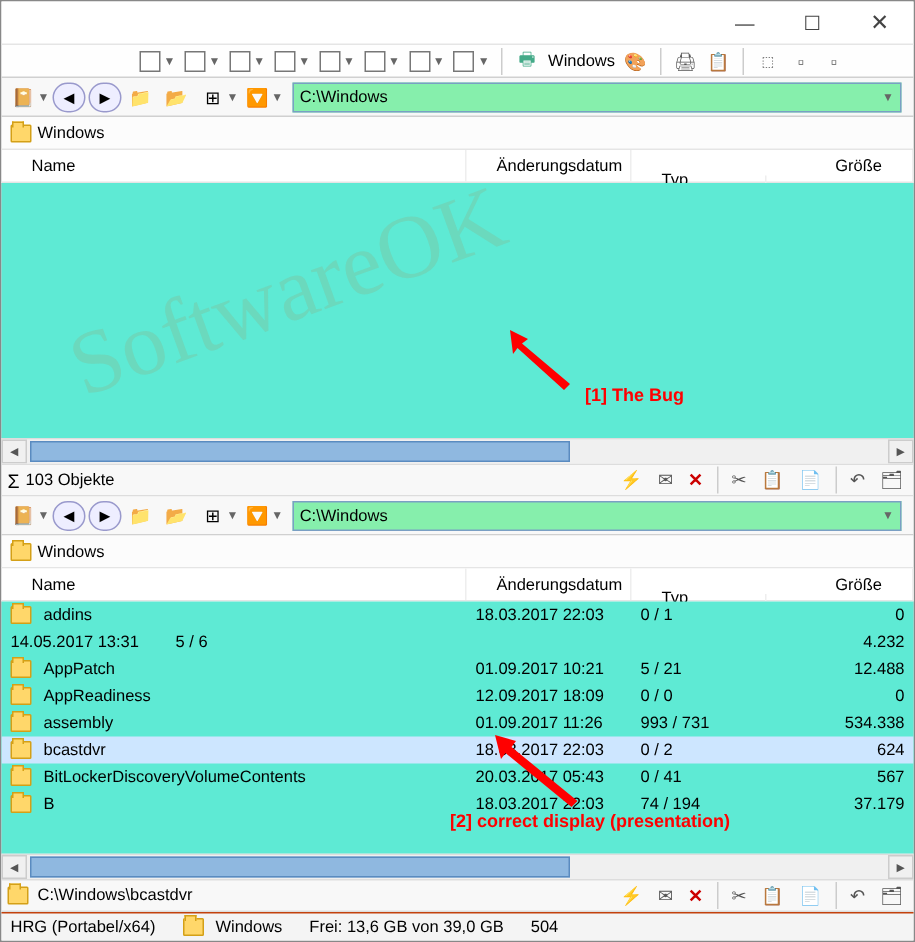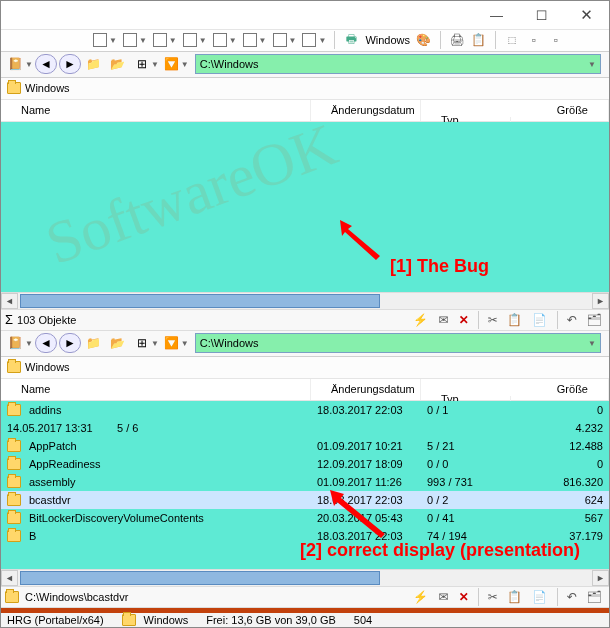--- a/index.html
+++ b/index.html
@@ -98,24 +98,24 @@
     height:18px; display:flex; align-items:center; font-size:11px;
   }
   .row.sel{background:#cde6ff;}
   .row .c{padding:0 6px;}
   .row .c.name{width:310px;display:flex;align-items:center;gap:4px;}
   .row .c.date{width:110px;}
   .row .c.typ{width:90px;}
   .row .c.size{flex:1;text-align:right;}
   .bottom-status{
     height:22px;display:flex;align-items:center;background:#f4f4f4;
-    border-top:5px solid #c2410c; font-size:11px; padding:0 6px; gap:18px;
+    border-top:1px solid #c2410c; font-size:11px; padding:0 6px; gap:18px;
   }
   .annotation{
-    position:absolute; color:#ff0000; font-weight:bold; font-size:18px;
+    position:absolute; color:#ff0000; font-weight:bold; font-size:12px;
     font-family:"Segoe UI",sans-serif; z-index:50;
   }
   .arrow{
     position:absolute;z-index:49;
   }
   .arrow svg{display:block;}
   .watermark{
     position:absolute; top:160px; left:40px; font-size:60px;
     color:rgba(180,120,60,0.15); transform:rotate(-20deg);
     font-family:cursive; z-index:0; pointer-events:none;
@@ -275,21 +275,21 @@
           <div class="c typ">0 / 0</div>
           <div class="c size">0</div>
         </div>
         <div class="row">
           <div class="c name">
             <span class="folder-ic"></span>
             <span>assembly</span>
           </div>
           <div class="c date">01.09.2017 11:26</div>
           <div class="c typ">993 / 731</div>
-          <div class="c size">816.320</div>
+          <div class="c size">534.338</div>
         </div>
         <div class="row sel">
           <div class="c name">
             <span class="folder-ic"></span>
             <span>bcastdvr</span>
           </div>
           <div class="c date">18.03.2017 22:03</div>
           <div class="c typ">0 / 2</div>
           <div class="c size">624</div>
         </div>

